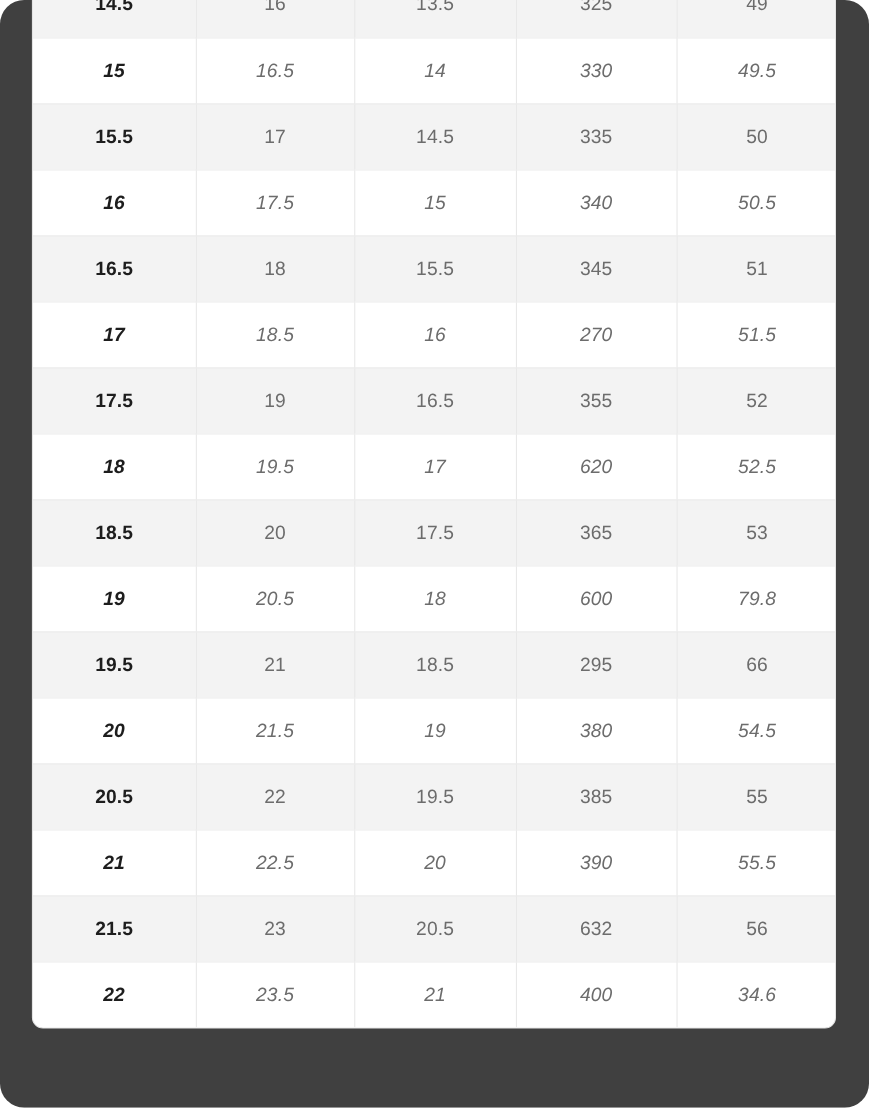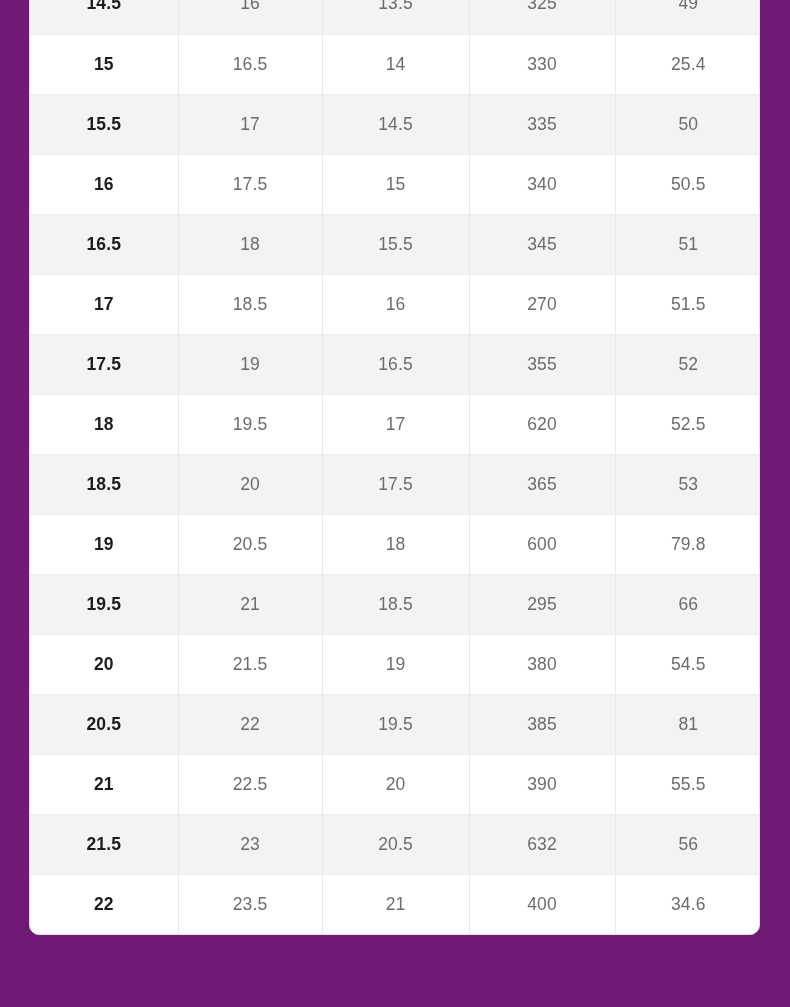--- a/index.html
+++ b/index.html
@@ -9,21 +9,22 @@
     height: 1007px;
     background: #ffffff;
     font-family: "Liberation Sans", sans-serif;
     overflow: hidden;
   }
 
   #page {
     position: relative;
     width: 790px;
     height: 1007px;
-    background: #701a75;
+    background: #404040;
+    border-radius: 22px;
   }
 
   
   #size-chart-card {
     position: absolute;
     left: 29px;
     top: -27px;
     width: 731px;
     background: #ffffff;
     border: 1px solid #e3e3e3;
@@ -68,20 +69,21 @@
     font-weight: 700;
     font-size: 17.5px;
   }
 
   
   table.size-table tr.shaded td {
     background: #f3f3f3;
   }
   table.size-table tr.plain td {
     background: #ffffff;
+    font-style: italic;
   }
 </style>
 </head>
 <body>
 
 <div id="page">
 
   <div id="size-chart-card">
     <table class="size-table">
       <colgroup>
@@ -97,21 +99,21 @@
             <td>16</td>
             <td>13.5</td>
             <td>325</td>
             <td>49</td>
           </tr>
           <tr class="plain">
             <td class="primary">15</td>
             <td>16.5</td>
             <td>14</td>
             <td>330</td>
-            <td>25.4</td>
+            <td>49.5</td>
           </tr>
           <tr class="shaded">
             <td class="primary">15.5</td>
             <td>17</td>
             <td>14.5</td>
             <td>335</td>
             <td>50</td>
           </tr>
           <tr class="plain">
             <td class="primary">16</td>
@@ -174,21 +176,21 @@
             <td>21.5</td>
             <td>19</td>
             <td>380</td>
             <td>54.5</td>
           </tr>
           <tr class="shaded">
             <td class="primary">20.5</td>
             <td>22</td>
             <td>19.5</td>
             <td>385</td>
-            <td>81</td>
+            <td>55</td>
           </tr>
           <tr class="plain">
             <td class="primary">21</td>
             <td>22.5</td>
             <td>20</td>
             <td>390</td>
             <td>55.5</td>
           </tr>
           <tr class="shaded">
             <td class="primary">21.5</td>

